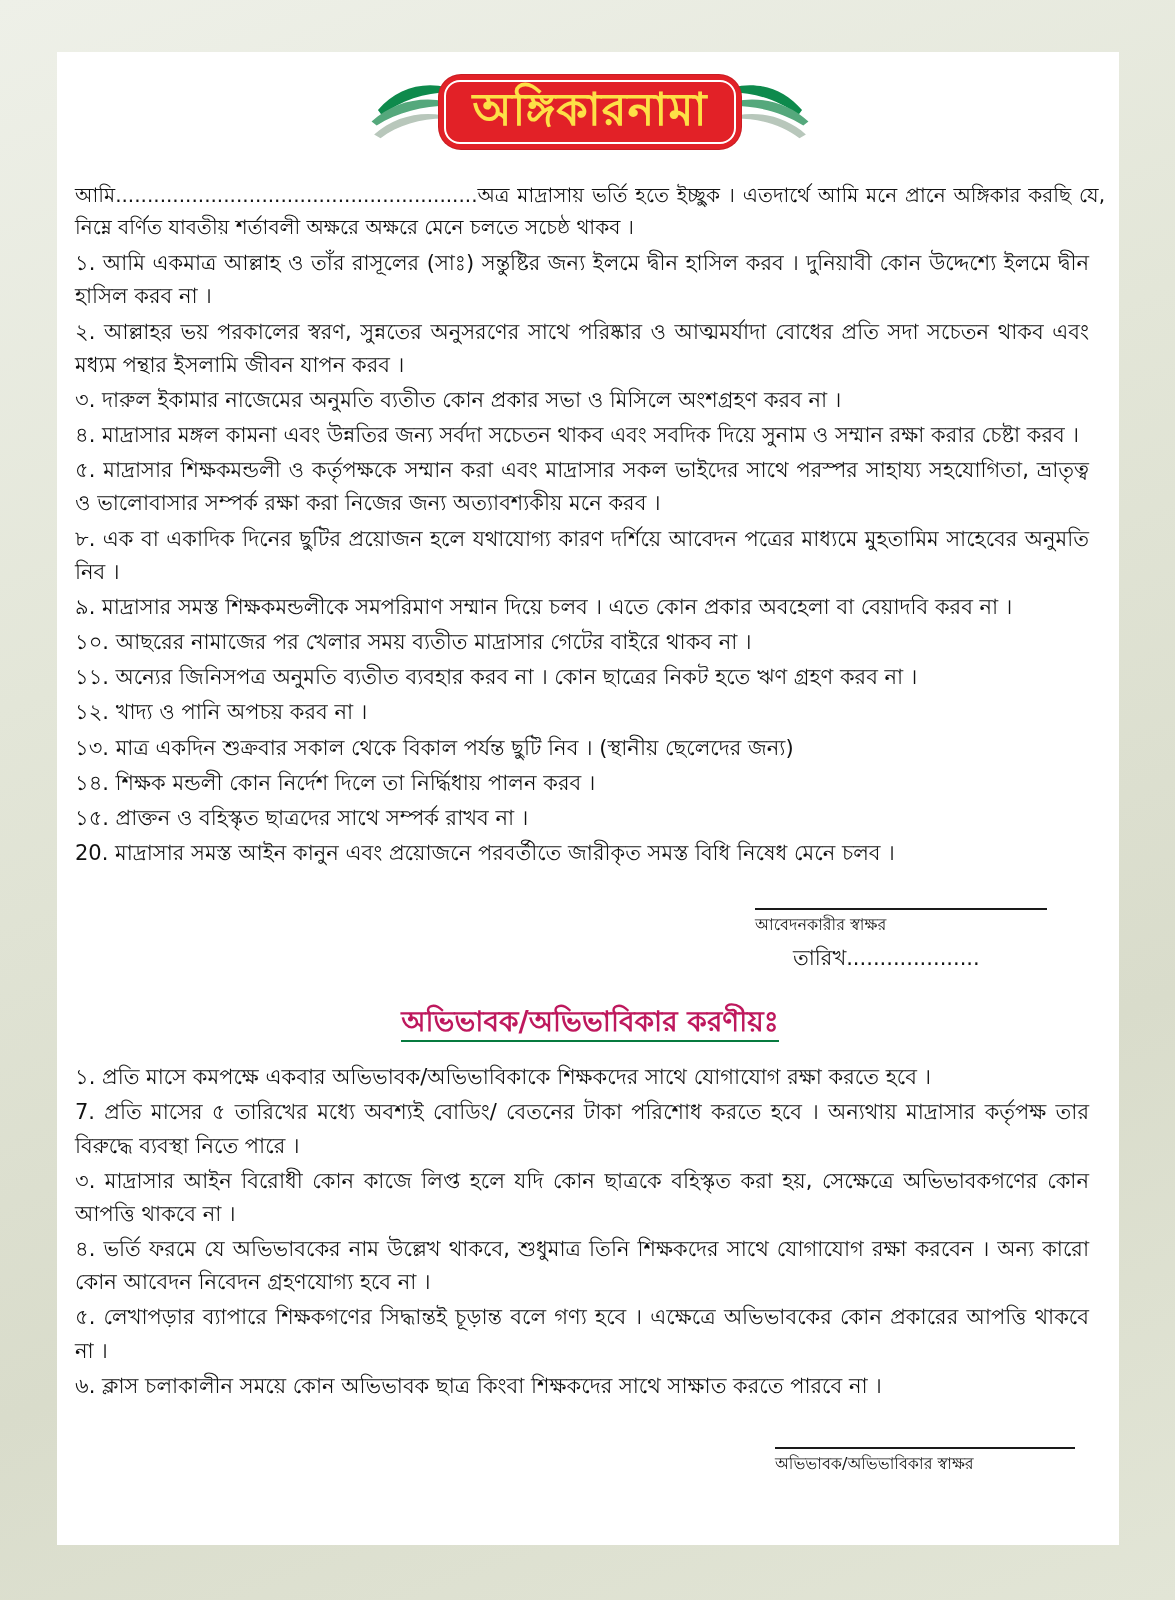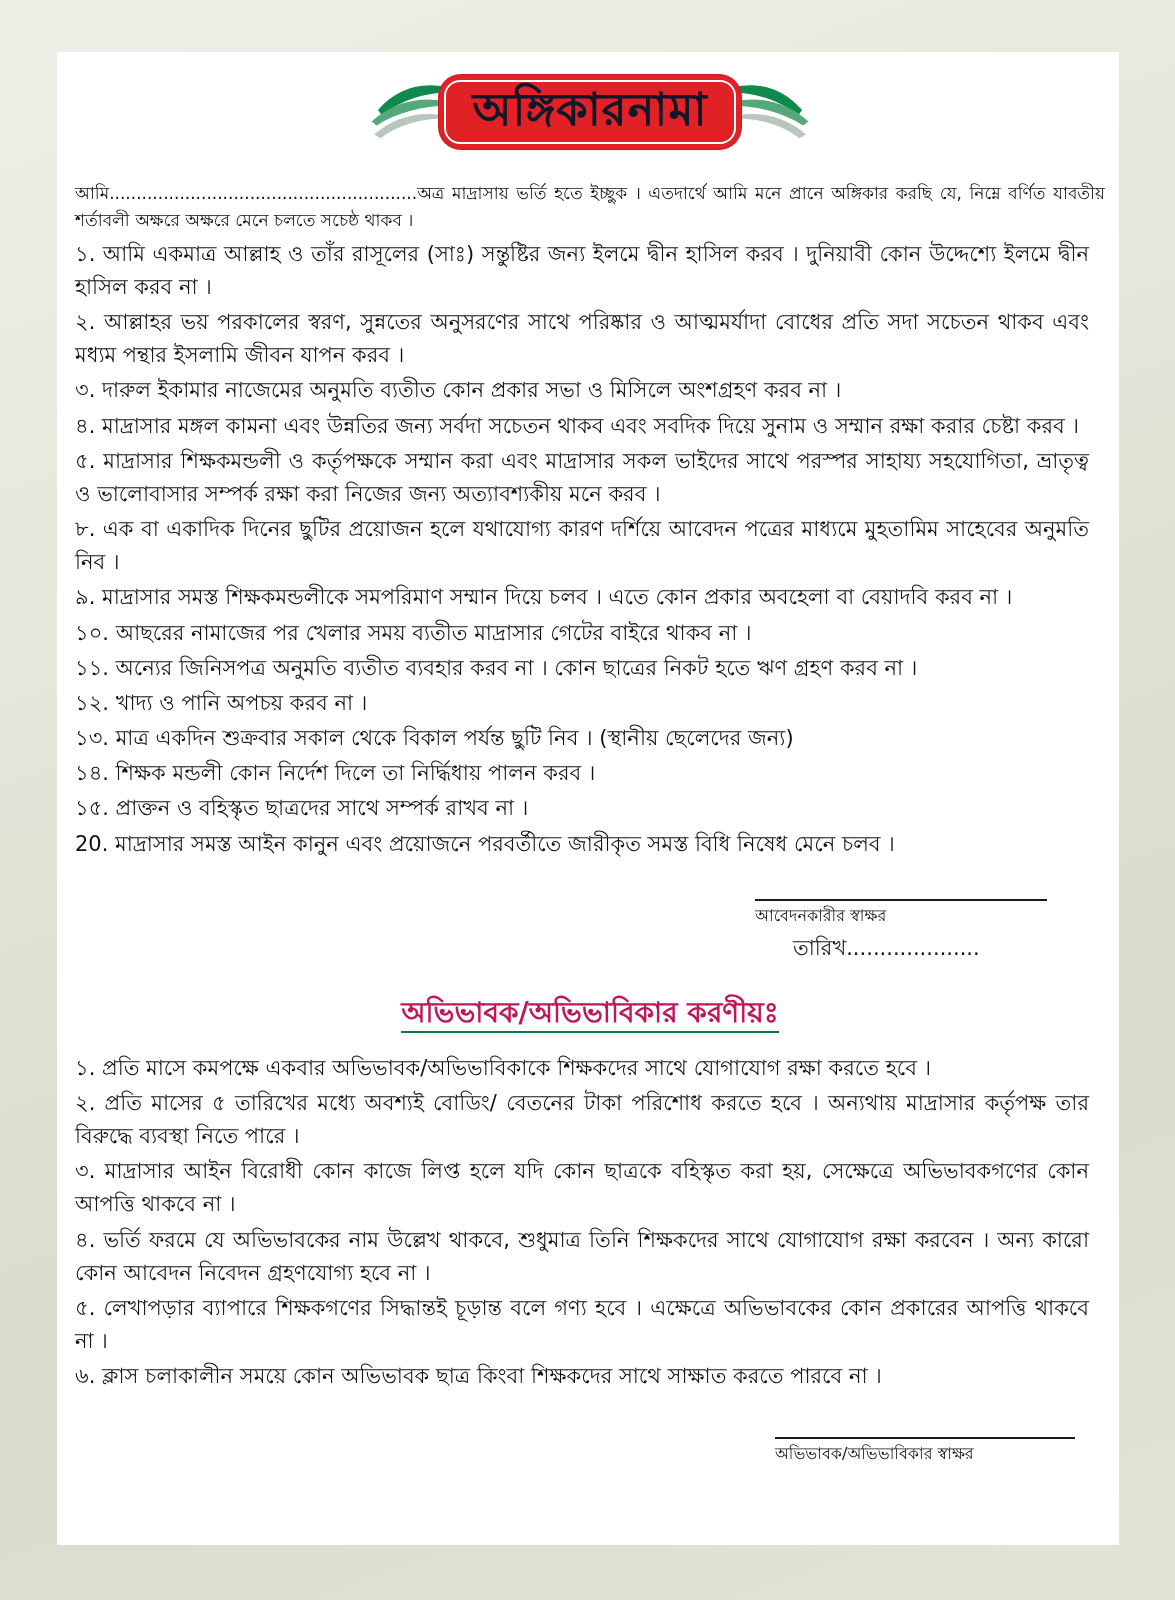--- a/index.html
+++ b/index.html
@@ -22,25 +22,25 @@
   .badge{
     position:relative;z-index:2;
     background:#e22127;border-radius:22px;
     padding:10px 34px 14px 34px;
     box-shadow:0 0 0 1px #c91d23;
   }
   .badge .inner-outline{
     position:absolute;inset:5px;border:2.5px solid #ffffff;border-radius:16px;pointer-events:none;
   }
   .badge .badge-title{
-    position:relative;color:#0f172a;font-weight:bold;font-size:45px;line-height:1.1;letter-spacing:1px;
+    position:relative;color:#fde047;font-weight:bold;font-size:45px;line-height:1.1;letter-spacing:1px;
     white-space:nowrap;
   }
   
-  .intro{margin:20px 0 4px 0;font-size:17px;line-height:1.58;text-align:justify;}
+  .intro{margin:20px 0 4px 0;font-size:20px;line-height:1.58;text-align:justify;}
   .terms p{margin:0 16px 2px 0;font-size:21px;line-height:1.58;text-align:justify;}
   
   .sig-block{width:292px;margin:38px 58px 0 auto;}
   .sig-line{border-top:2px solid #1a1a1a;height:0;margin-bottom:4px;}
   .sig-label{font-size:16px;line-height:1.4;}
   .date-line{font-size:21px;line-height:1.5;padding-left:38px;margin-top:6px;}
   
   .guardian-heading{
     text-align:center;margin:26px 0 14px 0;
   }
@@ -96,21 +96,21 @@
     <div class="sig-label">আবেদনকারীর স্বাক্ষর</div>
     <div class="date-line">তারিখ....................</div>
   </div>
 
   <div class="guardian-heading">
     <span>অভিভাবক/অভিভাবিকার করণীয়ঃ</span>
   </div>
 
   <div class="terms">
       <p>১. প্রতি মাসে কমপক্ষে একবার অভিভাবক/অভিভাবিকাকে শিক্ষকদের সাথে যোগাযোগ রক্ষা করতে হবে ।</p>
-      <p>২. প্রতি মাসের ৫ তারিখের মধ্যে অবশ্যই বোডিং/ বেতনের টাকা পরিশোধ করতে হবে । অন্যথায় মাদ্রাসার কর্তৃপক্ষ তার বিরুদ্ধে ব্যবস্থা নিতে পারে ।</p>
+      <p>7. প্রতি মাসের ৫ তারিখের মধ্যে অবশ্যই বোডিং/ বেতনের টাকা পরিশোধ করতে হবে । অন্যথায় মাদ্রাসার কর্তৃপক্ষ তার বিরুদ্ধে ব্যবস্থা নিতে পারে ।</p>
       <p>৩. মাদ্রাসার আইন বিরোধী কোন কাজে লিপ্ত হলে যদি কোন ছাত্রকে বহিস্কৃত করা হয়, সেক্ষেত্রে অভিভাবকগণের কোন আপত্তি থাকবে না ।</p>
       <p>৪. ভর্তি ফরমে যে অভিভাবকের নাম উল্লেখ থাকবে, শুধুমাত্র তিনি শিক্ষকদের সাথে যোগাযোগ রক্ষা করবেন । অন্য কারো কোন আবেদন নিবেদন গ্রহণযোগ্য হবে না ।</p>
       <p>৫. লেখাপড়ার ব্যাপারে শিক্ষকগণের সিদ্ধান্তই চূড়ান্ত বলে গণ্য হবে । এক্ষেত্রে অভিভাবকের কোন প্রকারের আপত্তি থাকবে না ।</p>
       <p>৬. ক্লাস চলাকালীন সময়ে কোন অভিভাবক ছাত্র কিংবা শিক্ষকদের সাথে সাক্ষাত করতে পারবে না ।</p>
     </div>
 
   <div class="sig-block bottom">
     <div class="sig-line"></div>
     <div class="sig-label">অভিভাবক/অভিভাবিকার স্বাক্ষর</div>
   </div>

